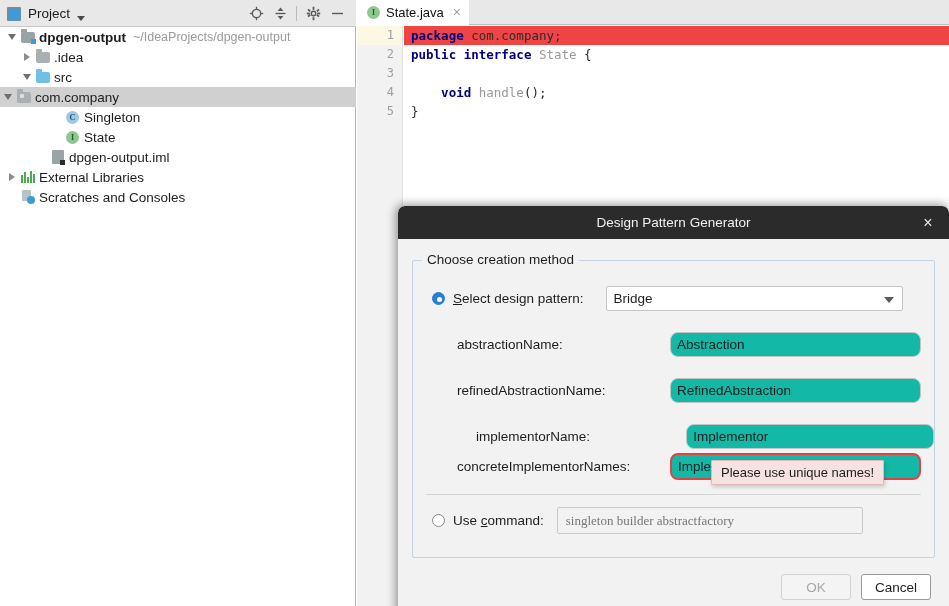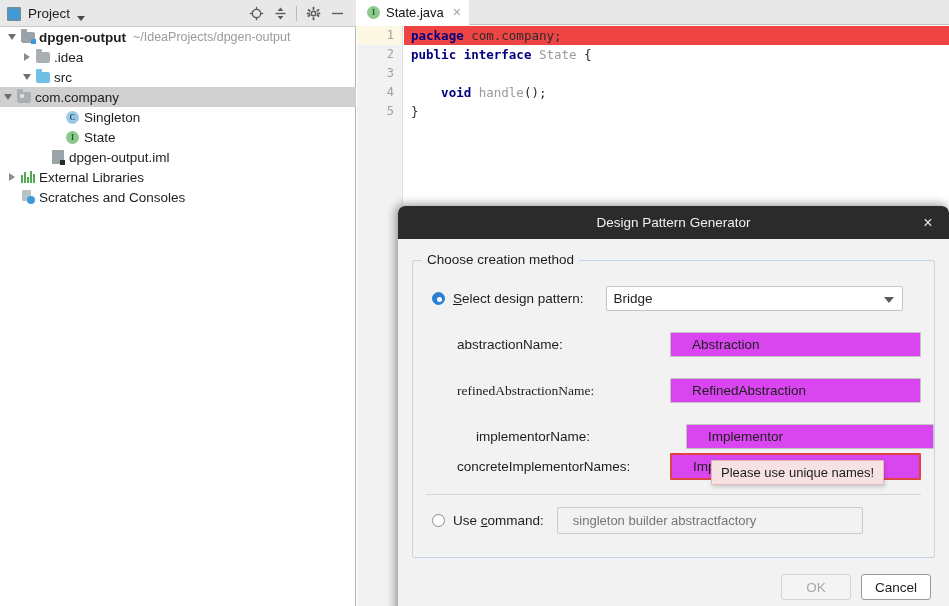--- a/index.html
+++ b/index.html
@@ -175,43 +175,43 @@
     background: #ffffff; flex: 0 0 13px; position: relative;
   }
   .radio.on { background: #2a7fd4; border-color: #2a7fd4; }
   .radio.on::after {
     content: ""; position: absolute; left: 4px; top: 4px; width: 5px; height: 5px;
     background: #ffffff; border-radius: 50%;
   }
   .mn { text-decoration: underline; }
   .lbl { font-size: 13.5px; color: #1d1d1d; }
   .field {
-    background: #d946ef; border: 1px solid #c4c4c4; border-radius: 1px;
-    height: 25px; line-height: 23px; padding: 0 21px; font-size: 13.5px; color: #1d1d1d;
+    background: #14b8a6; border: 1px solid #c4c4c4; border-radius: 8px;
+    height: 25px; line-height: 23px; padding: 0 6px; font-size: 13.5px; color: #1d1d1d;
   }
   .field.error { border: 2px solid #e04343; height: 27px; line-height: 23px; }
   .combo {
     position: relative; background: #ffffff; border: 1px solid #c4c4c4; border-radius: 2px;
     height: 25px; line-height: 23px; padding: 0 22px 0 7px; font-size: 13.5px;
   }
   .combo .arrow {
     position: absolute; right: 8px; top: 50%; margin-top: -2px;
     width: 0; height: 0; border-left: 5px solid transparent;
     border-right: 5px solid transparent; border-top: 6px solid #5a5a5a;
   }
   #tooltip {
     position: absolute; background: #f6e2e2; border: 1px solid #e5b8b8;
     padding: 4px 9px; font-size: 13px; color: #1d1d1d; border-radius: 1px;
     box-shadow: 1px 2px 4px rgba(0,0,0,0.18); white-space: nowrap;
   }
   .hsep { height: 1px; background: #d6d6d6; }
   .cmd-field {
     background: #f2f2f2; border: 1px solid #c9c9c9; border-radius: 2px;
-    height: 27px; line-height: 25px; padding: 0 15px;
-    font-family: Liberation Sans, sans-serif; font-size: 13px; color: #8b5cf6;
+    height: 27px; line-height: 25px; padding: 0 8px;
+    font-family: Liberation Serif, serif; font-size: 13px; color: #8b5cf6;
   }
   .btn {
     border: 1px solid #c0c0c0; border-radius: 3px; background: #fafafa;
     height: 26px; min-width: 70px; font-size: 13.5px; color: #1d1d1d;
     display: flex; align-items: center; justify-content: center;
   }
   .btn.disabled { color: #a8a8a8; background: #f4f4f4; border-color: #d2d2d2; }
   .btn.default { border-color: #9a9a9a; background: #ffffff; }
 </style>
 </head>
@@ -401,21 +401,21 @@
             <span class="arrow"></span>
           </div>
         </div>
 
         <div id="field-rows">
             <div class="form-row" style="margin-top: 19px; padding-left: 44px;">
               <span class="lbl" style="width: 213px;">abstractionName:</span>
               <input class="field" value="Abstraction" style="width: 251px;">
             </div>
             <div class="form-row" style="margin-top: 19px; padding-left: 44px;">
-              <span class="lbl" style="width: 213px; font-family: Liberation Serif, serif;">refinedAbstractionName:</span>
+              <span class="lbl" style="width: 213px;">refinedAbstractionName:</span>
               <input class="field" value="RefinedAbstraction" style="width: 251px;">
             </div>
             <div class="form-row" style="margin-top: 19px; padding-left: 44px;">
               <span class="lbl" style="width: 213px; margin-left: 19px;">implementorName:</span>
               <input class="field" value="Implementor" style="width: 251px;">
             </div>
             <div class="form-row" style="margin-top: 3px; padding-left: 44px;">
               <span class="lbl" style="width: 213px;">concreteImplementorNames:</span>
               <input class="field error" value="ImplementorA,ImplementorA" style="width: 251px;">
             </div>

